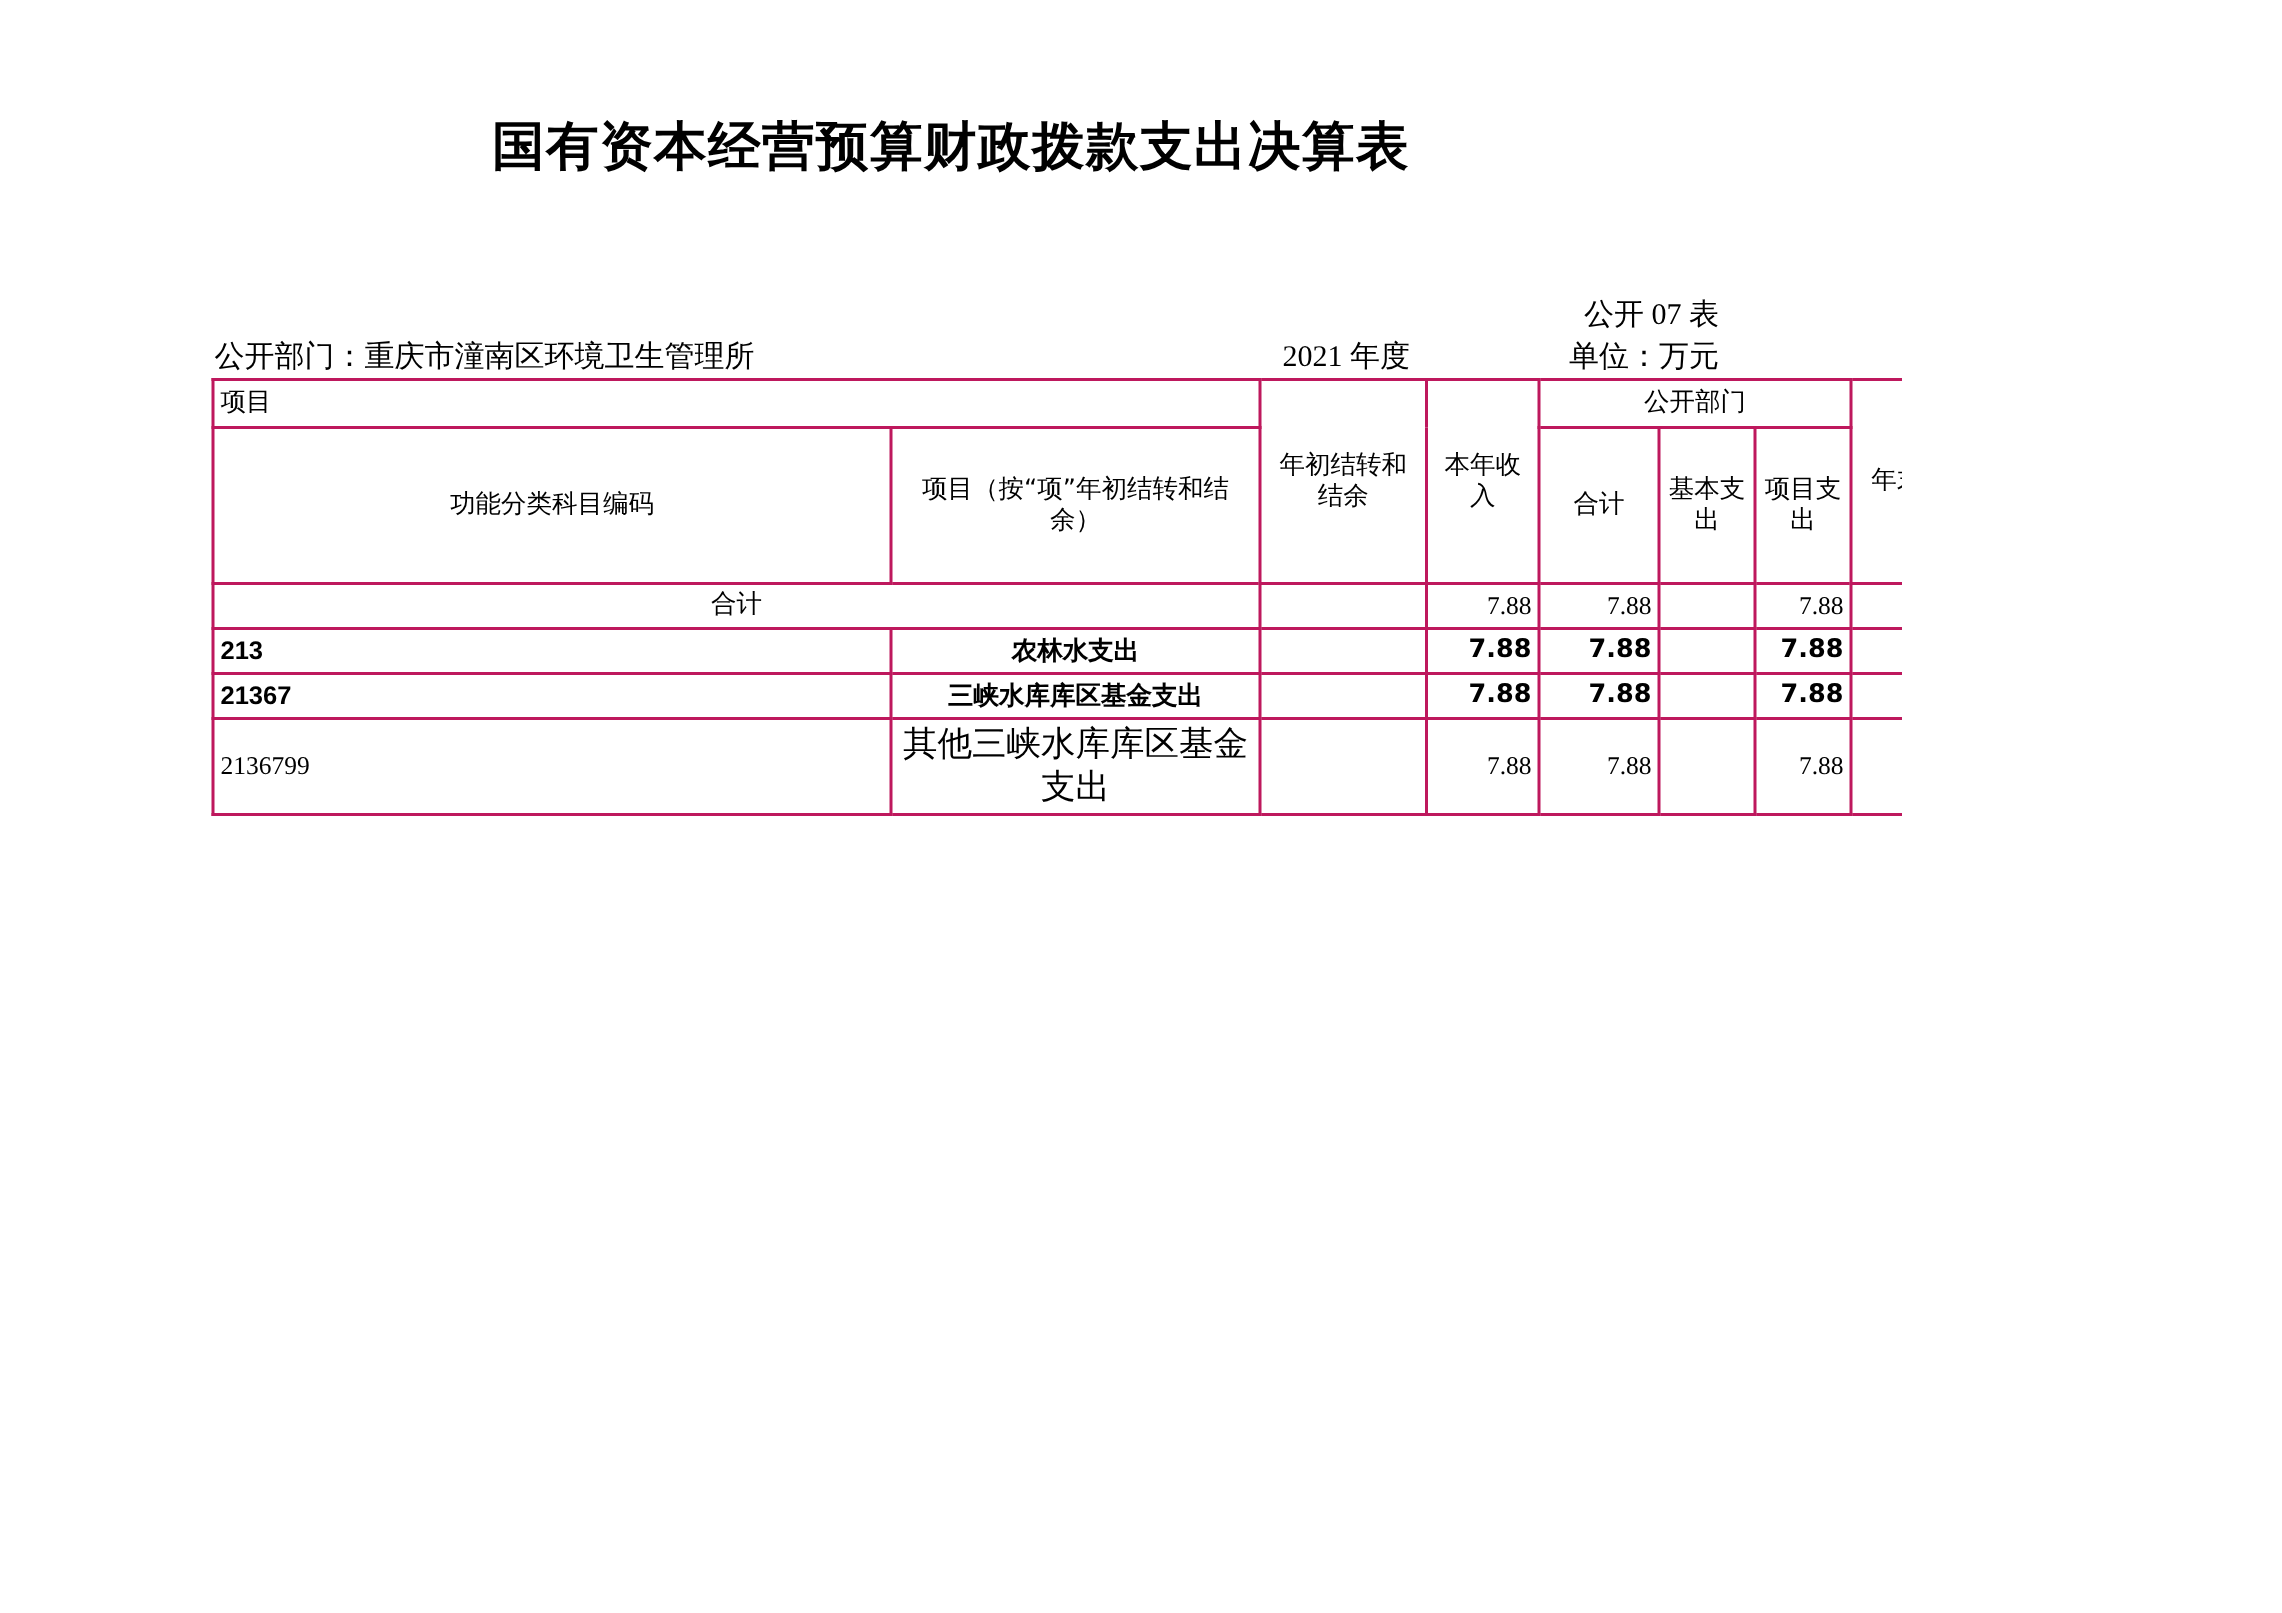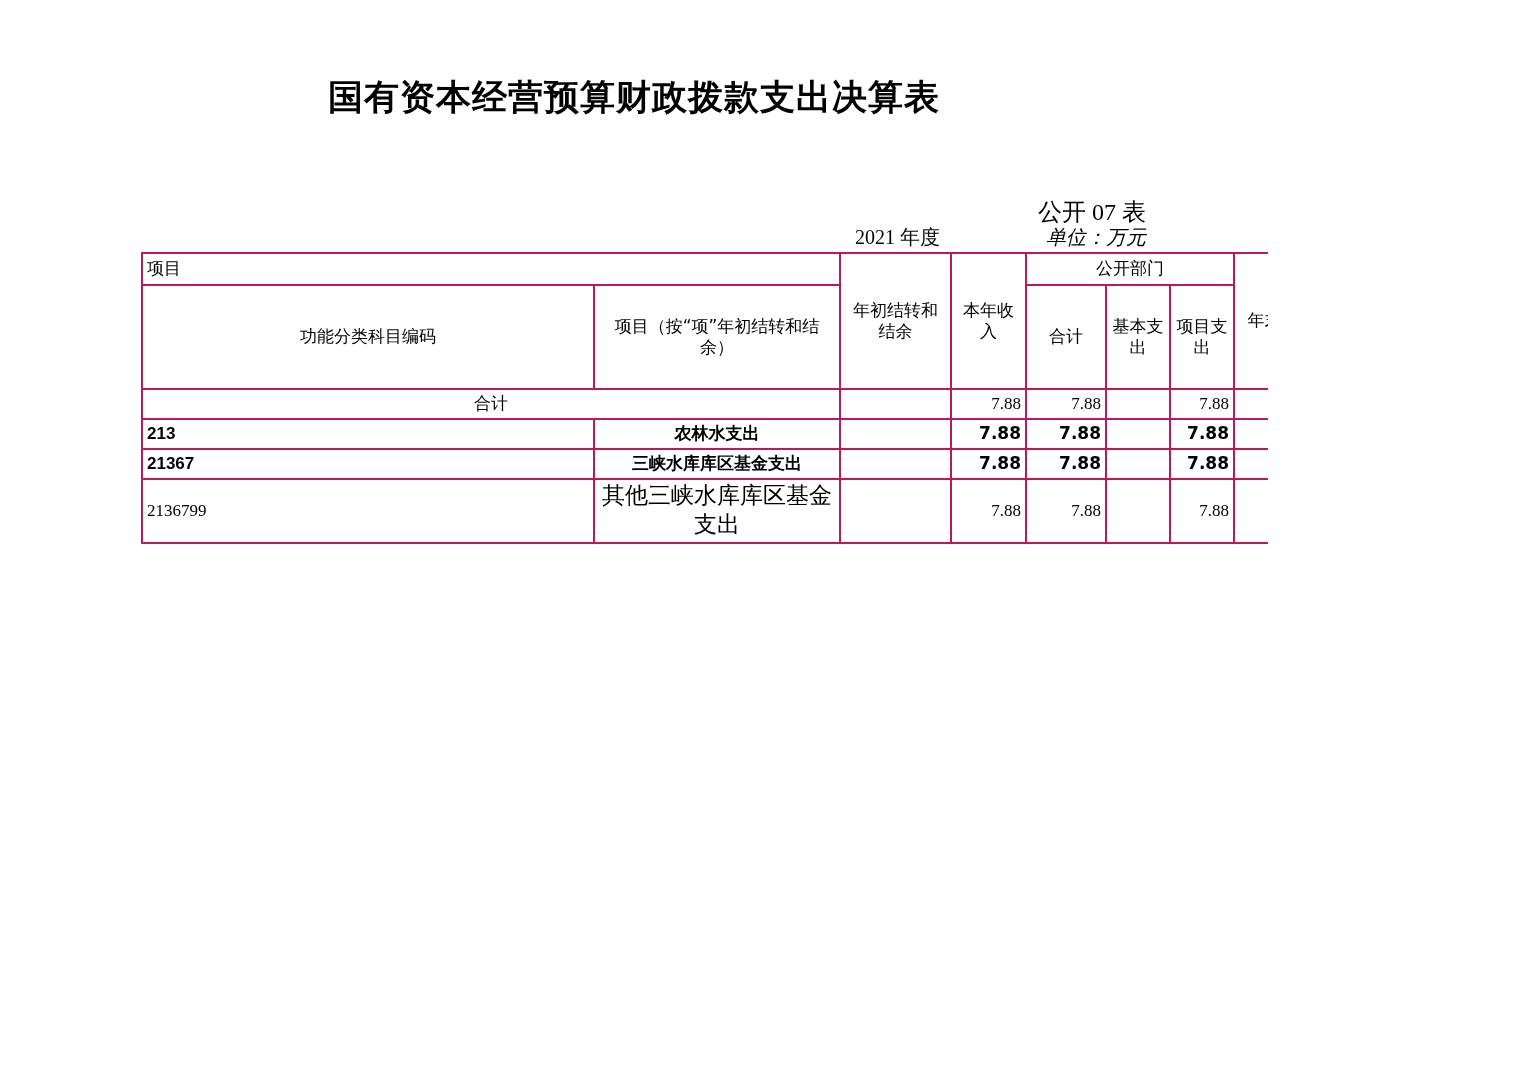--- a/index.html
+++ b/index.html
@@ -25,32 +25,31 @@
     text-align: center;
     font-family: "DejaVu Sans", "Liberation Sans", sans-serif;
     font-weight: bold;
     font-size: 35px;
     letter-spacing: 1px;
   }
   .sheet-no {
     position: absolute;
     top: 196px;
     right: 122px;
-    font-size: 24px;
+    font-size: 20px;
     text-align: right;
     white-space: nowrap;
   }
   .unit-label {
     position: absolute;
     top: 224px;
     right: 122px;
     font-size: 20px;
     text-align: right;
     white-space: nowrap;
-    font-style: italic;
   }
   .dept-line {
     position: absolute;
     top: 224px;
     left: 143px;
     font-size: 20px;
     white-space: nowrap;
   }
   .year-line {
     position: absolute;
@@ -141,20 +140,21 @@
 </head>
 <body>
 
 <div class="page">
 
   <div class="doc-title">国有资本经营预算财政拨款支出决算表</div>
 
   <div class="sheet-no">公开 07 表</div>
   <div class="unit-label">单位：万元</div>
 
+  <div class="dept-line">公开部门：重庆市潼南区环境卫生管理所</div>
   <div class="year-line">2021 年度</div>
 
   <table class="main">
     <colgroup>
       <col style="width:452px">
       <col style="width:246px">
       <col style="width:111px">
       <col style="width:75px">
       <col style="width:80px">
       <col style="width:64px">

